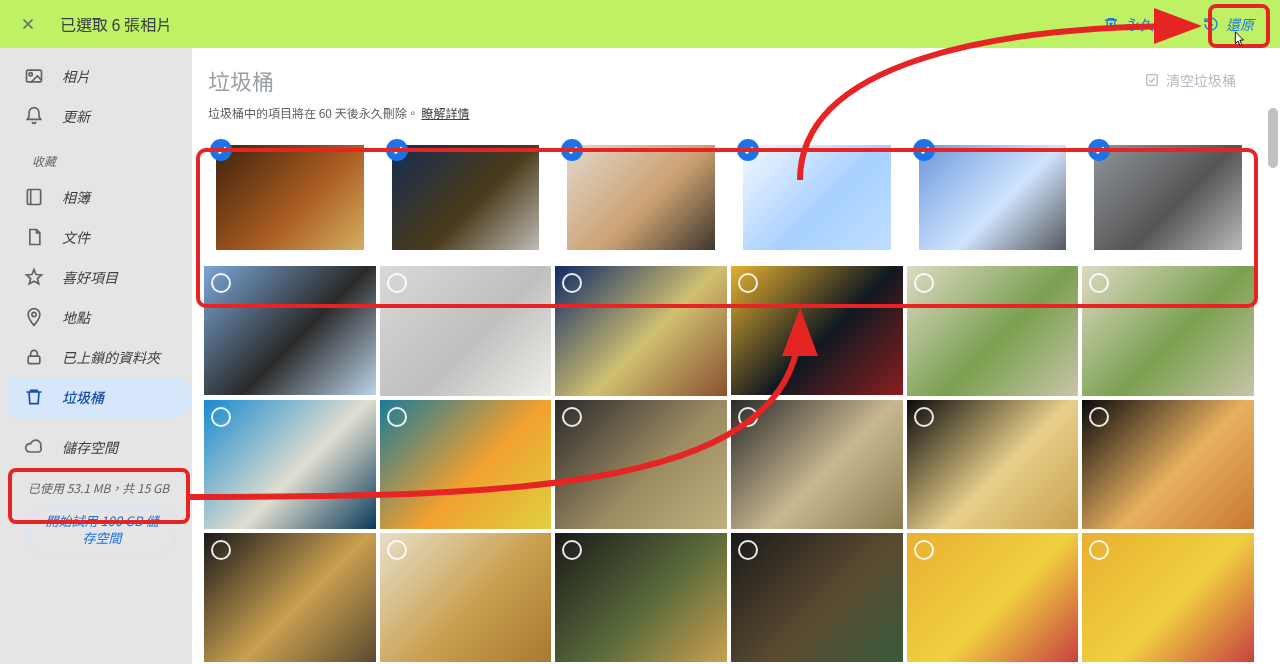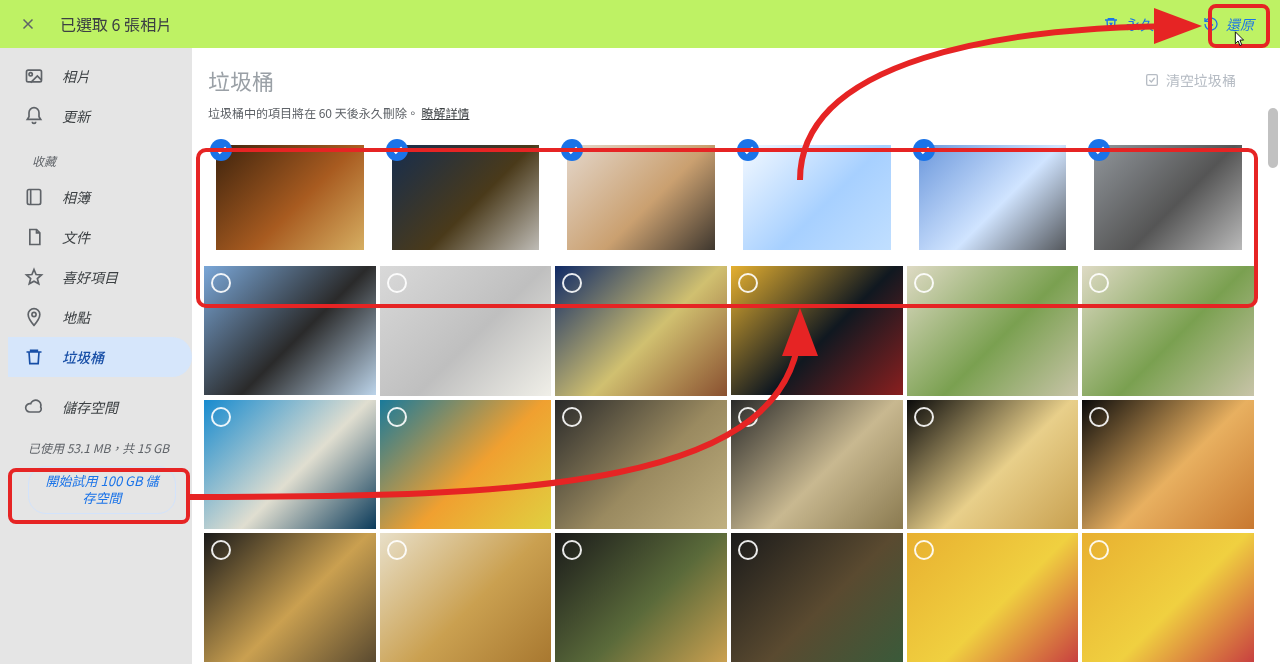--- a/index.html
+++ b/index.html
@@ -171,20 +171,29 @@
         <span>喜好項目</span>
       </div>
       <div class="side-item">
         <span class="side-ico">
           <svg width="20" height="20" viewBox="0 0 24 24" fill="none" stroke="currentColor" stroke-width="2">
             <path d="M12 2a7 7 0 0 1 7 7c0 5-7 13-7 13S5 14 5 9a7 7 0 0 1 7-7z"></path>
             <circle cx="12" cy="9" r="2.5"></circle>
           </svg>
         </span>
         <span>地點</span>
+      </div>
+      <div class="side-item">
+        <span class="side-ico">
+          <svg width="20" height="20" viewBox="0 0 24 24" fill="none" stroke="currentColor" stroke-width="2">
+            <rect x="5" y="11" width="14" height="9" rx="2"></rect>
+            <path d="M8 11V8a4 4 0 1 1 8 0v3"></path>
+          </svg>
+        </span>
+        <span>已上鎖的資料夾</span>
       </div>
       <div class="side-item active">
         <span class="side-ico">
           <svg width="20" height="20" viewBox="0 0 24 24" fill="none" stroke="currentColor" stroke-width="2">
             <path d="M3 6h18M8 6V4h8v2M6 6l1 14h10l1-14"></path>
           </svg>
         </span>
         <span>垃圾桶</span>
       </div>
     </div>

